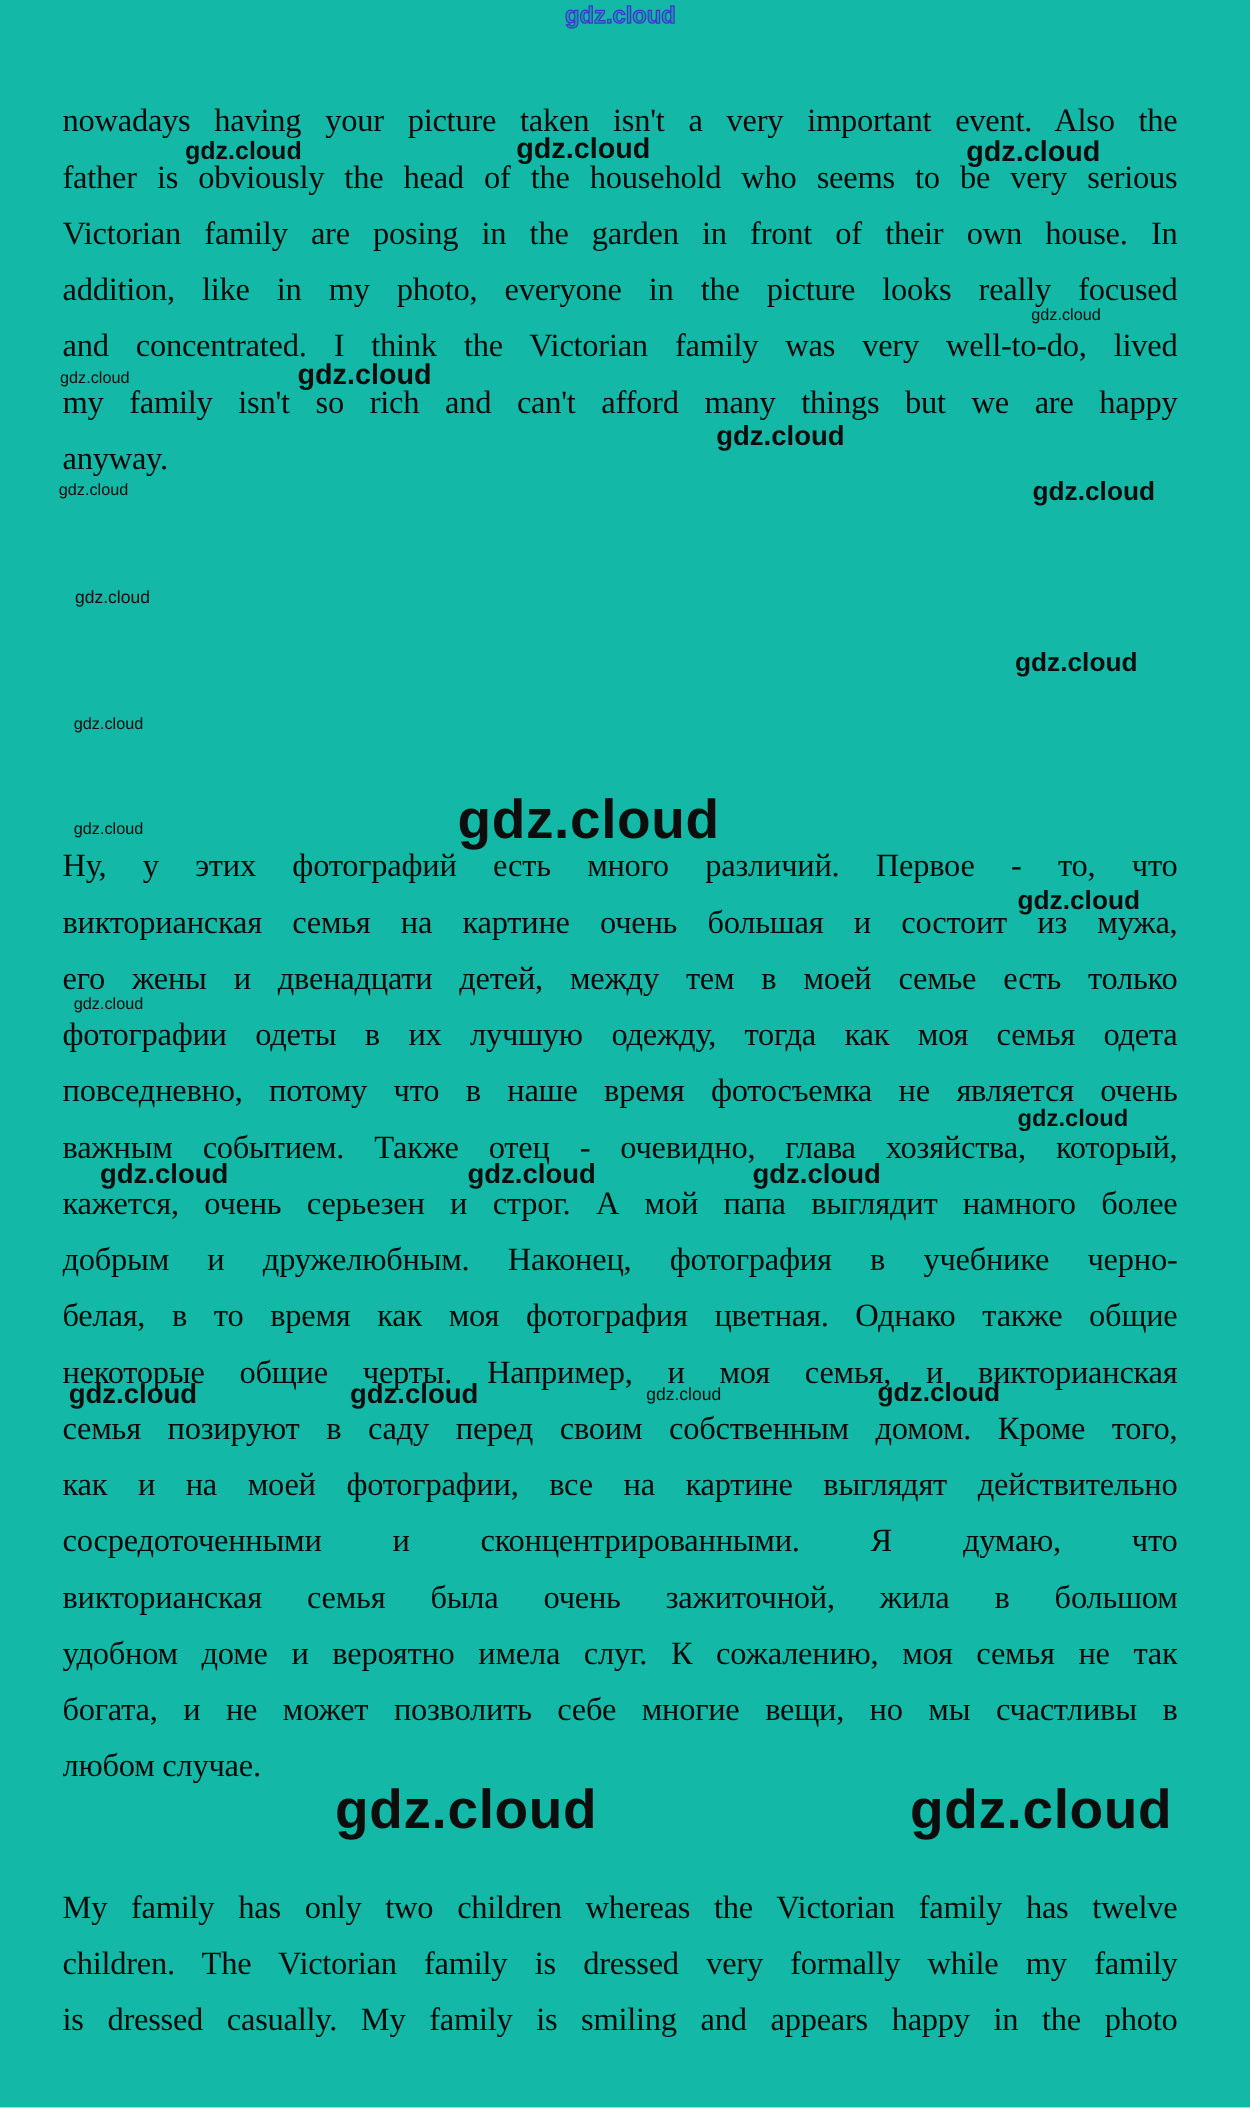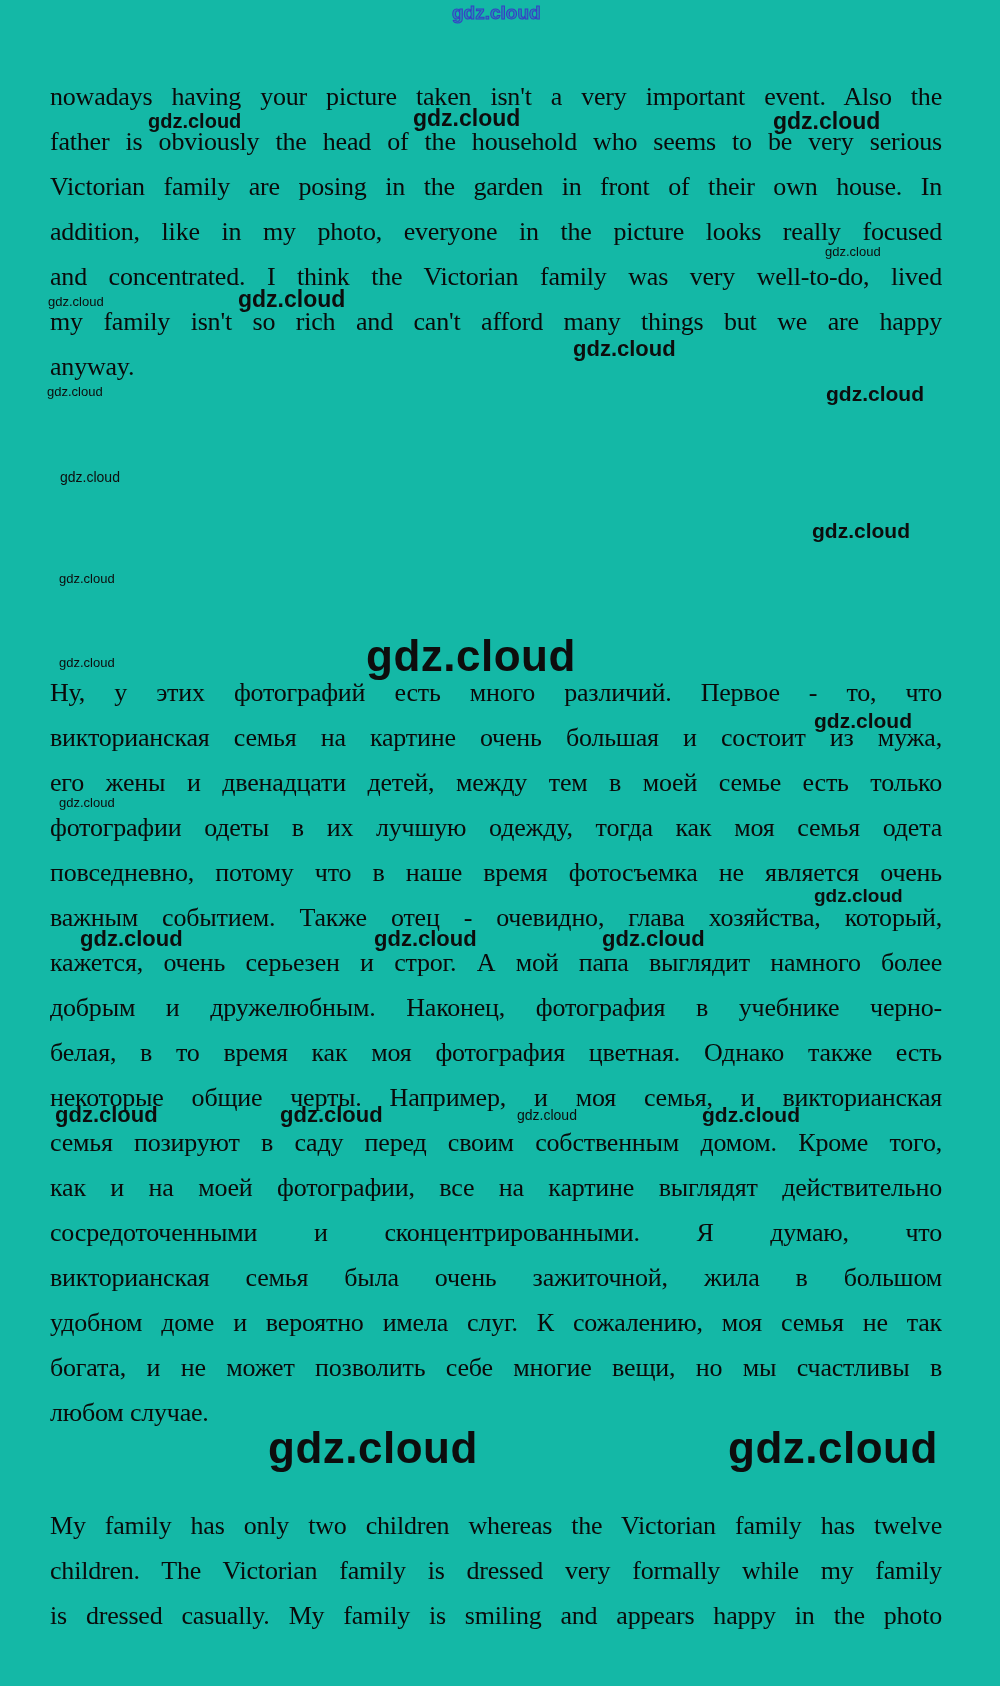--- a/index.html
+++ b/index.html
@@ -113,21 +113,21 @@
 
   <div class="para" id="para-ru">
     <div class="line">Ну, у этих фотографий есть много различий. Первое - то, что</div>
     <div class="line">викторианская семья на картине очень большая и состоит из мужа,</div>
     <div class="line">его жены и двенадцати детей, между тем в моей семье есть только</div>
     <div class="line">фотографии одеты в их лучшую одежду, тогда как моя семья одета</div>
     <div class="line">повседневно, потому что в наше время фотосъемка не является очень</div>
     <div class="line">важным событием. Также отец - очевидно, глава хозяйства, который,</div>
     <div class="line">кажется, очень серьезен и строг. А мой папа выглядит намного более</div>
     <div class="line">добрым и дружелюбным. Наконец, фотография в учебнике черно-</div>
-    <div class="line">белая, в то время как моя фотография цветная. Однако также есть</div>
+    <div class="line">белая, в то время как моя фотография цветная. Однако также общие</div>
     <div class="line">некоторые общие черты. Например, и моя семья, и викторианская</div>
     <div class="line">семья позируют в саду перед своим собственным домом. Кроме того,</div>
     <div class="line">как и на моей фотографии, все на картине выглядят действительно</div>
     <div class="line">сосредоточенными и сконцентрированными. Я думаю, что</div>
     <div class="line">викторианская семья была очень зажиточной, жила в большом</div>
     <div class="line">удобном доме и вероятно имела слуг. К сожалению, моя семья не так</div>
     <div class="line">богата, и не может позволить себе многие вещи, но мы счастливы в</div>
     <div class="line last">любом случае.</div>
   </div>
 

